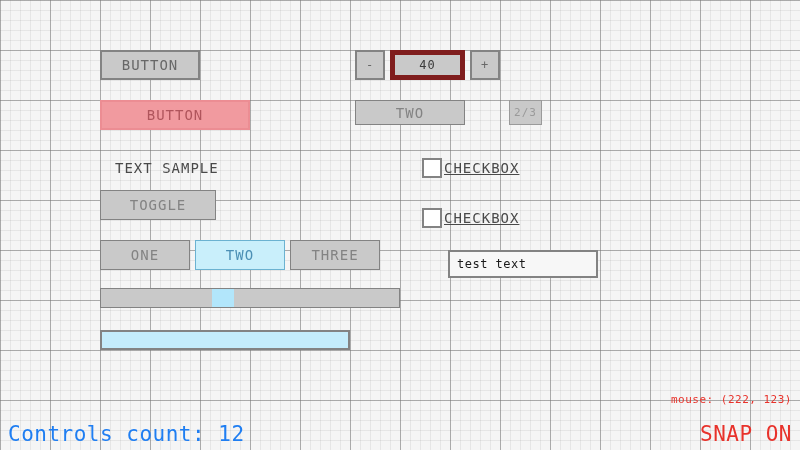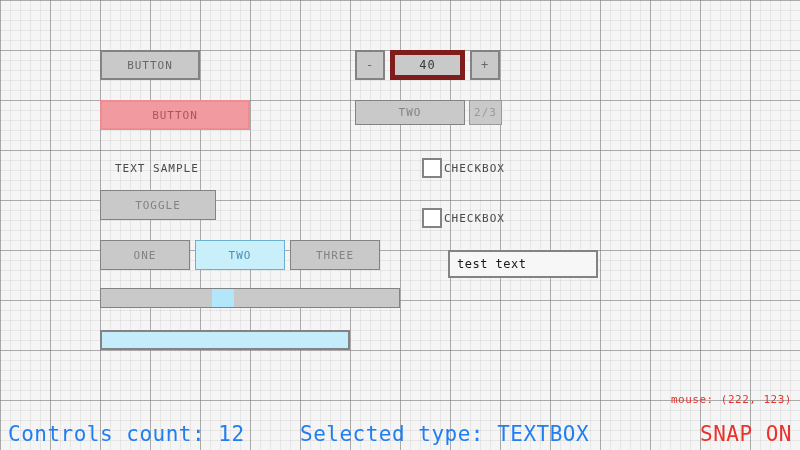--- a/index.html
+++ b/index.html
@@ -35,21 +35,21 @@
     background-size: 50px 50px;
   }
 
   
   .ctl {
     position: absolute;
     box-sizing: border-box;
     display: flex;
     align-items: center;
     justify-content: center;
-    font-size: 11px;
+    font-size: 14px;
     letter-spacing: 1px;
     line-height: 1;
     white-space: nowrap;
     user-select: none;
   }
 
   .gui-btn {
     background: #c9c9c9;
     border: 2px solid #838383;
     color: #686868;
@@ -77,20 +77,21 @@
   }
   .gui-checkbox-box {
     background: #ffffff;
     border: 2px solid #838383;
   }
   .gui-checkbox-label {
     background: transparent;
     border: 0;
     color: #494949;
     justify-content: flex-start;
+    text-decoration: underline;
   }
   .gui-textbox {
     background: #f7f7f7;
     border: 2px solid #838383;
     color: #1a1a1a;
     justify-content: flex-start;
     padding-left: 7px;
     font-size: 12px;
     letter-spacing: 0.5px;
   }
@@ -130,20 +131,21 @@
   .gui-combo-main {
     background: #c9c9c9;
     border: 1px solid #838383;
     color: #838383;
   }
   .gui-combo-count {
     background: #c9c9c9;
     border: 1px solid #9a9a9a;
     color: #9a9a9a;
     font-size: 11px;
+    margin-left: 40px;
   }
 
   
   .status {
     position: absolute;
     white-space: nowrap;
     user-select: none;
     line-height: 1;
   }
   #rec-info {
@@ -220,16 +222,15 @@
   <div class="ctl gui-checkbox-box" id="checkbox-one-box" style="left: 422px; top: 158px; width: 20px; height: 20px;"></div>
   <div class="ctl gui-checkbox-label" id="checkbox-one-label" style="left: 444px; top: 158px; height: 20px;">CHECKBOX</div>
 
   <div class="ctl gui-checkbox-box" id="checkbox-two-box" style="left: 422px; top: 208px; width: 20px; height: 20px;"></div>
   <div class="ctl gui-checkbox-label" id="checkbox-two-label" style="left: 444px; top: 208px; height: 20px;">CHECKBOX</div>
 
   <div class="ctl gui-textbox" id="text-box" style="left: 448px; top: 250px; width: 150px; height: 28px;">test text</div>
 
   <div class="status" id="mouse-info">mouse: (222, 123)</div>
   <div class="status" id="controls-count">Controls count: 12</div>
-  <div class="status" id="selected-type">Selected type: TEXTBOX</div>
   <div class="status" id="snap-state">SNAP ON</div>
 
 </div>
 
 </body></html>

